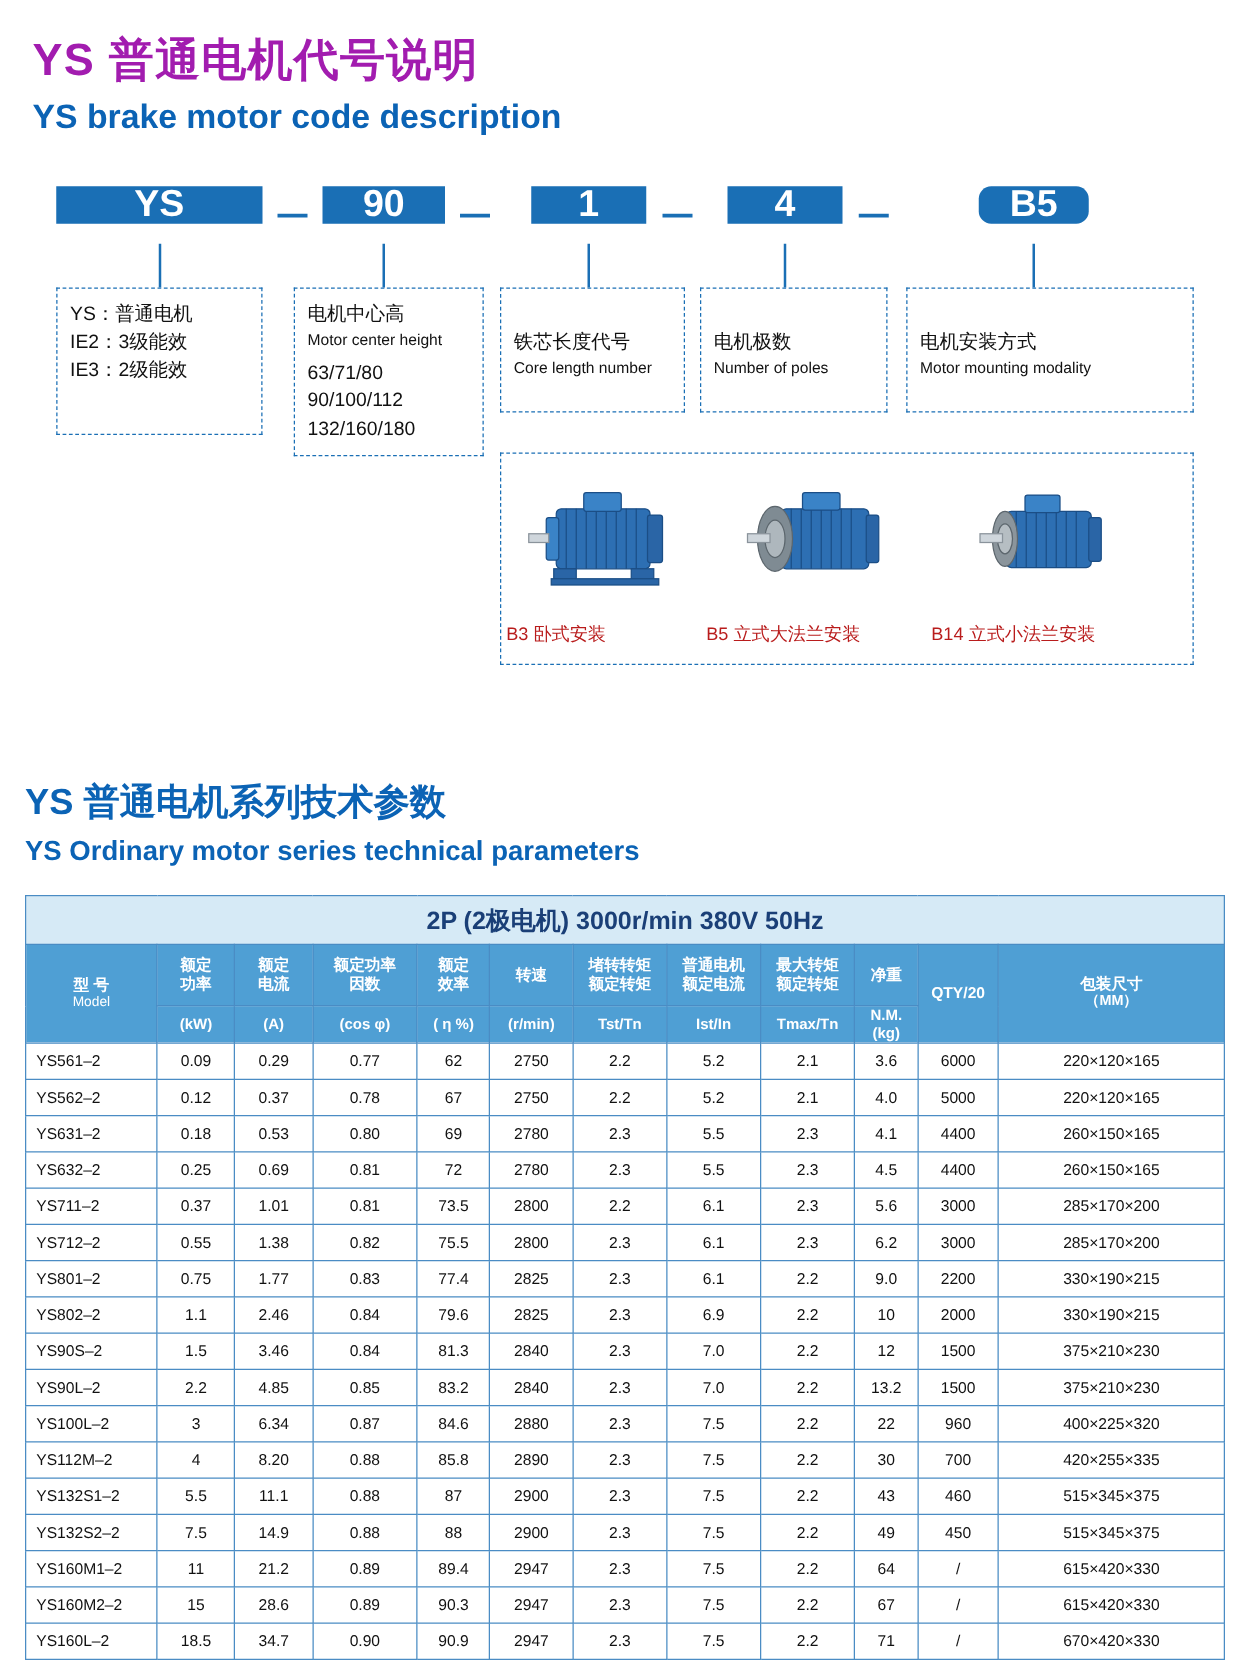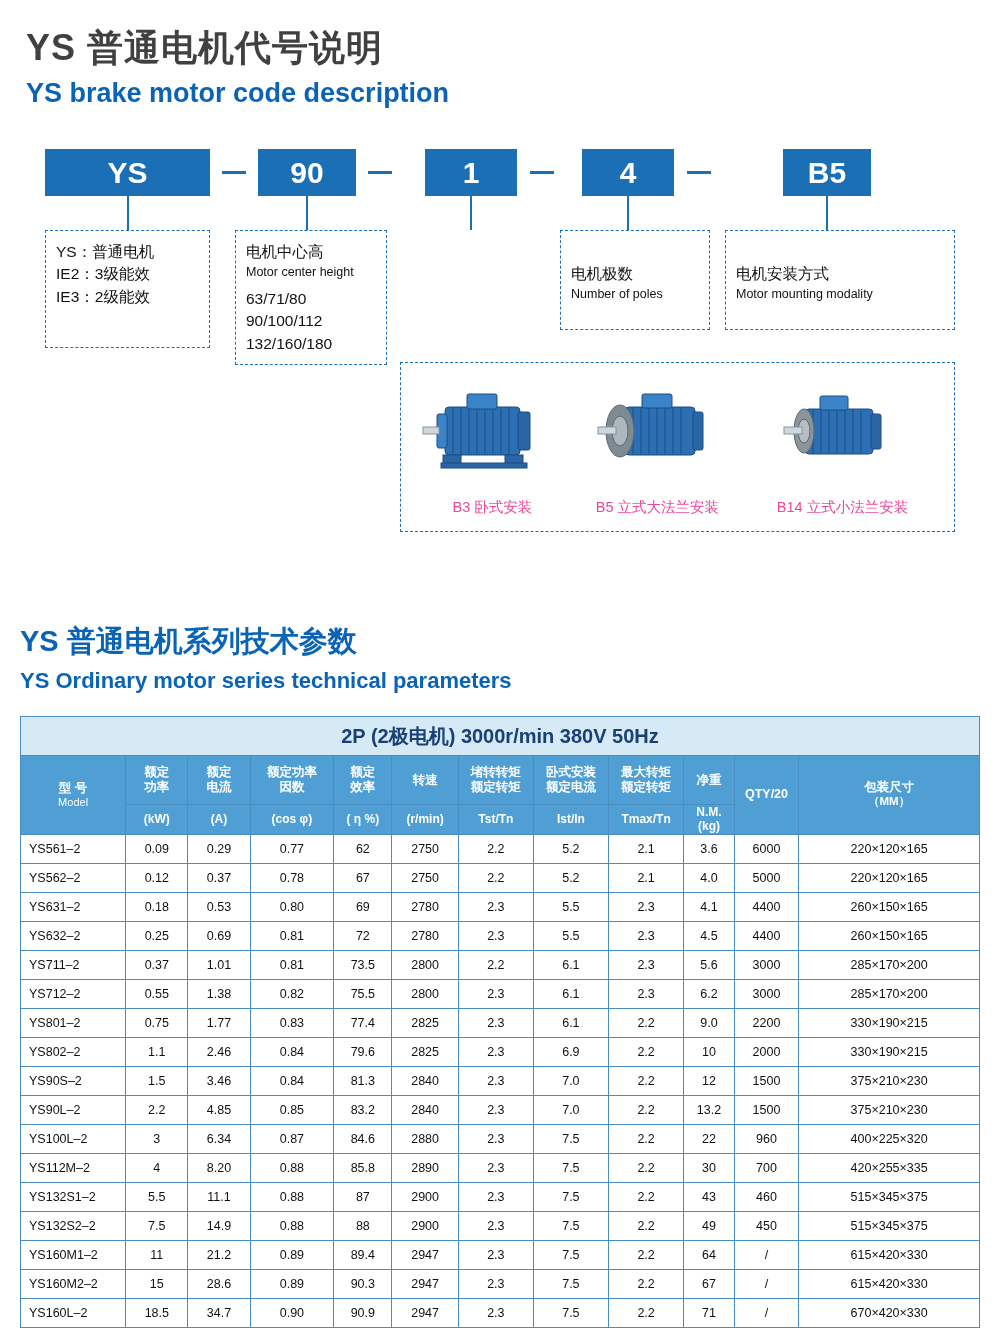--- a/index.html
+++ b/index.html
@@ -9,37 +9,37 @@
     font-family:"Liberation Sans", sans-serif;
     color:#111;
     position:relative;
     overflow:hidden;
   }
   .page{position:relative;width:1000px;height:1332px;}
 
   
   .title-cn{
     position:absolute;left:26px;top:24px;
-    font-size:36px;font-weight:bold;color:#404040;
+    font-size:36px;font-weight:bold;color:#a21caf;
     letter-spacing:1px;
   }
   .title-en{
     position:absolute;left:26px;top:78px;
     font-size:27px;font-weight:bold;color:#0b63b5;
     letter-spacing:0px;
   }
 
   
   .codebox{
     position:absolute;
     background:#1a6fb5;
     color:#fff;font-weight:bold;
     display:flex;align-items:center;justify-content:center;
     font-size:30px;
-    height:47px;
+    height:30px;
   }
   .dash{
     position:absolute;
     height:3px;background:#1a6fb5;
     width:24px;
   }
   .vline{
     position:absolute;width:2px;background:#1a6fb5;
   }
 
@@ -60,21 +60,21 @@
     position:absolute;
     border:1px dashed #1a6fb5;
     box-sizing:border-box;
   }
   .motor{
     position:absolute;
     width:150px;height:105px;
   }
   .cap{
     position:absolute;
-    font-size:14.5px;color:#ec4899;text-align:center;
+    font-size:14.5px;color:#b91c1c;text-align:left;
   }
 
   
   .sec2-cn{
     position:absolute;left:20px;top:622px;
     font-size:29px;font-weight:bold;color:#0b63b5;
   }
   .sec2-en{
     position:absolute;left:20px;top:668px;
     font-size:22px;font-weight:bold;color:#0b63b5;
@@ -115,21 +115,21 @@
   <div class="title-en">YS brake motor code description</div>
 
   <div class="codebox" style="left:45px;top:149px;width:165px;">YS</div>
   <div class="dash" style="left:222px;top:171px;"></div>
   <div class="codebox" style="left:258px;top:149px;width:98px;">90</div>
   <div class="dash" style="left:368px;top:171px;"></div>
   <div class="codebox" style="left:425px;top:149px;width:92px;">1</div>
   <div class="dash" style="left:530px;top:171px;"></div>
   <div class="codebox" style="left:582px;top:149px;width:92px;">4</div>
   <div class="dash" style="left:687px;top:171px;"></div>
-  <div class="codebox" style="left:783px;top:149px;width:88px;">B5</div>
+  <div class="codebox" style="left:783px;top:149px;width:88px;border-radius:10px;">B5</div>
 
   <div class="vline" style="left:127px;top:195px;height:35px;"></div>
   <div class="vline" style="left:306px;top:195px;height:35px;"></div>
   <div class="vline" style="left:470px;top:195px;height:35px;"></div>
   <div class="vline" style="left:627px;top:195px;height:35px;"></div>
   <div class="vline" style="left:826px;top:195px;height:35px;"></div>
 
   <div class="dbox" style="left:45px;top:230px;width:165px;height:118px;">
     <div class="cn">YS：普通电机</div>
     <div class="cn">IE2：3级能效</div>
@@ -137,20 +137,24 @@
   </div>
 
   <div class="dbox" style="left:235px;top:230px;width:152px;height:135px;">
     <div class="cn">电机中心高</div>
     <div class="en">Motor center height</div>
     <div class="cn" style="margin-top:6px;">63/71/80</div>
     <div class="cn">90/100/112</div>
     <div class="cn">132/160/180</div>
   </div>
 
+  <div class="dbox" style="left:400px;top:230px;width:148px;height:100px;">
+    <div class="cn" style="margin-top:22px;">铁芯长度代号</div>
+    <div class="en">Core length number</div>
+  </div>
 
   <div class="dbox" style="left:560px;top:230px;width:150px;height:100px;">
     <div class="cn" style="margin-top:22px;">电机极数</div>
     <div class="en">Number of poles</div>
   </div>
 
   <div class="dbox" style="left:725px;top:230px;width:230px;height:100px;">
     <div class="cn" style="margin-top:22px;">电机安装方式</div>
     <div class="en">Motor mounting modality</div>
   </div>
@@ -250,21 +254,21 @@
             <div>效率</div>
           </td>
           <td class="h-top" style="width:66px;margin-left:48px;">
             <div>转速</div>
           </td>
           <td class="h-top" style="width:75px;margin-left:40px;">
             <div>堵转转矩</div>
             <div>额定转矩</div>
           </td>
           <td class="h-top" style="width:75px;">
-            <div>卧式安装</div>
+            <div>普通电机</div>
             <div>额定电流</div>
           </td>
           <td class="h-top" style="width:75px;">
             <div>最大转矩</div>
             <div>额定转矩</div>
           </td>
           <td class="h-top" style="width:50px;">
             <div>净重</div>
           </td>
           <td rowspan="2" class="tall" style="width:64px;">QTY/20</td>

